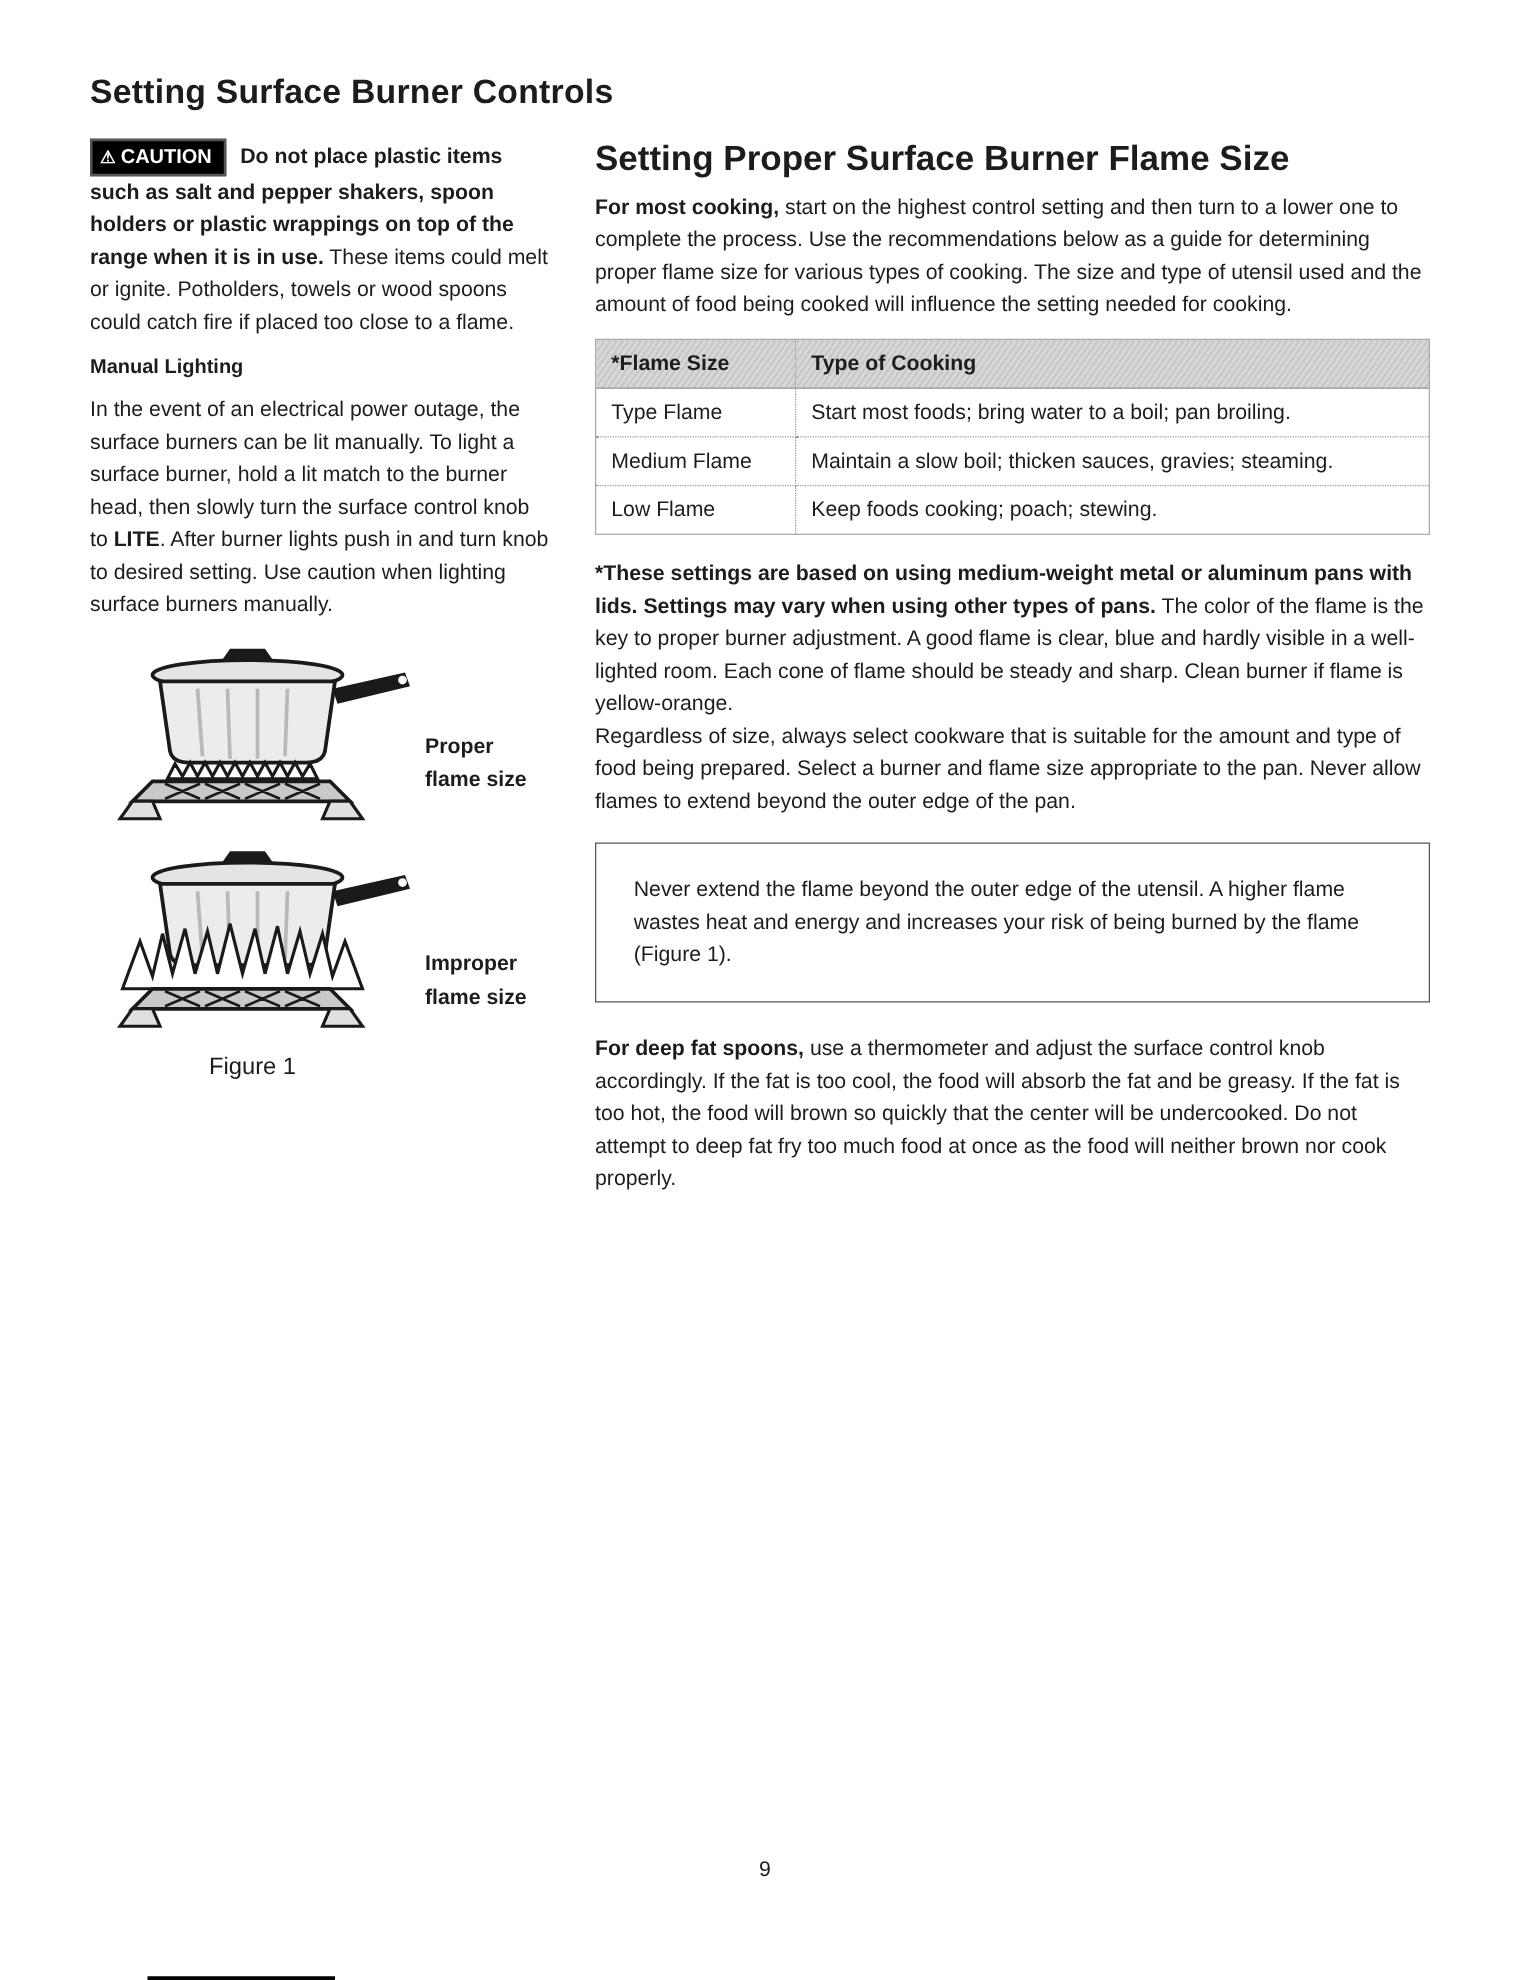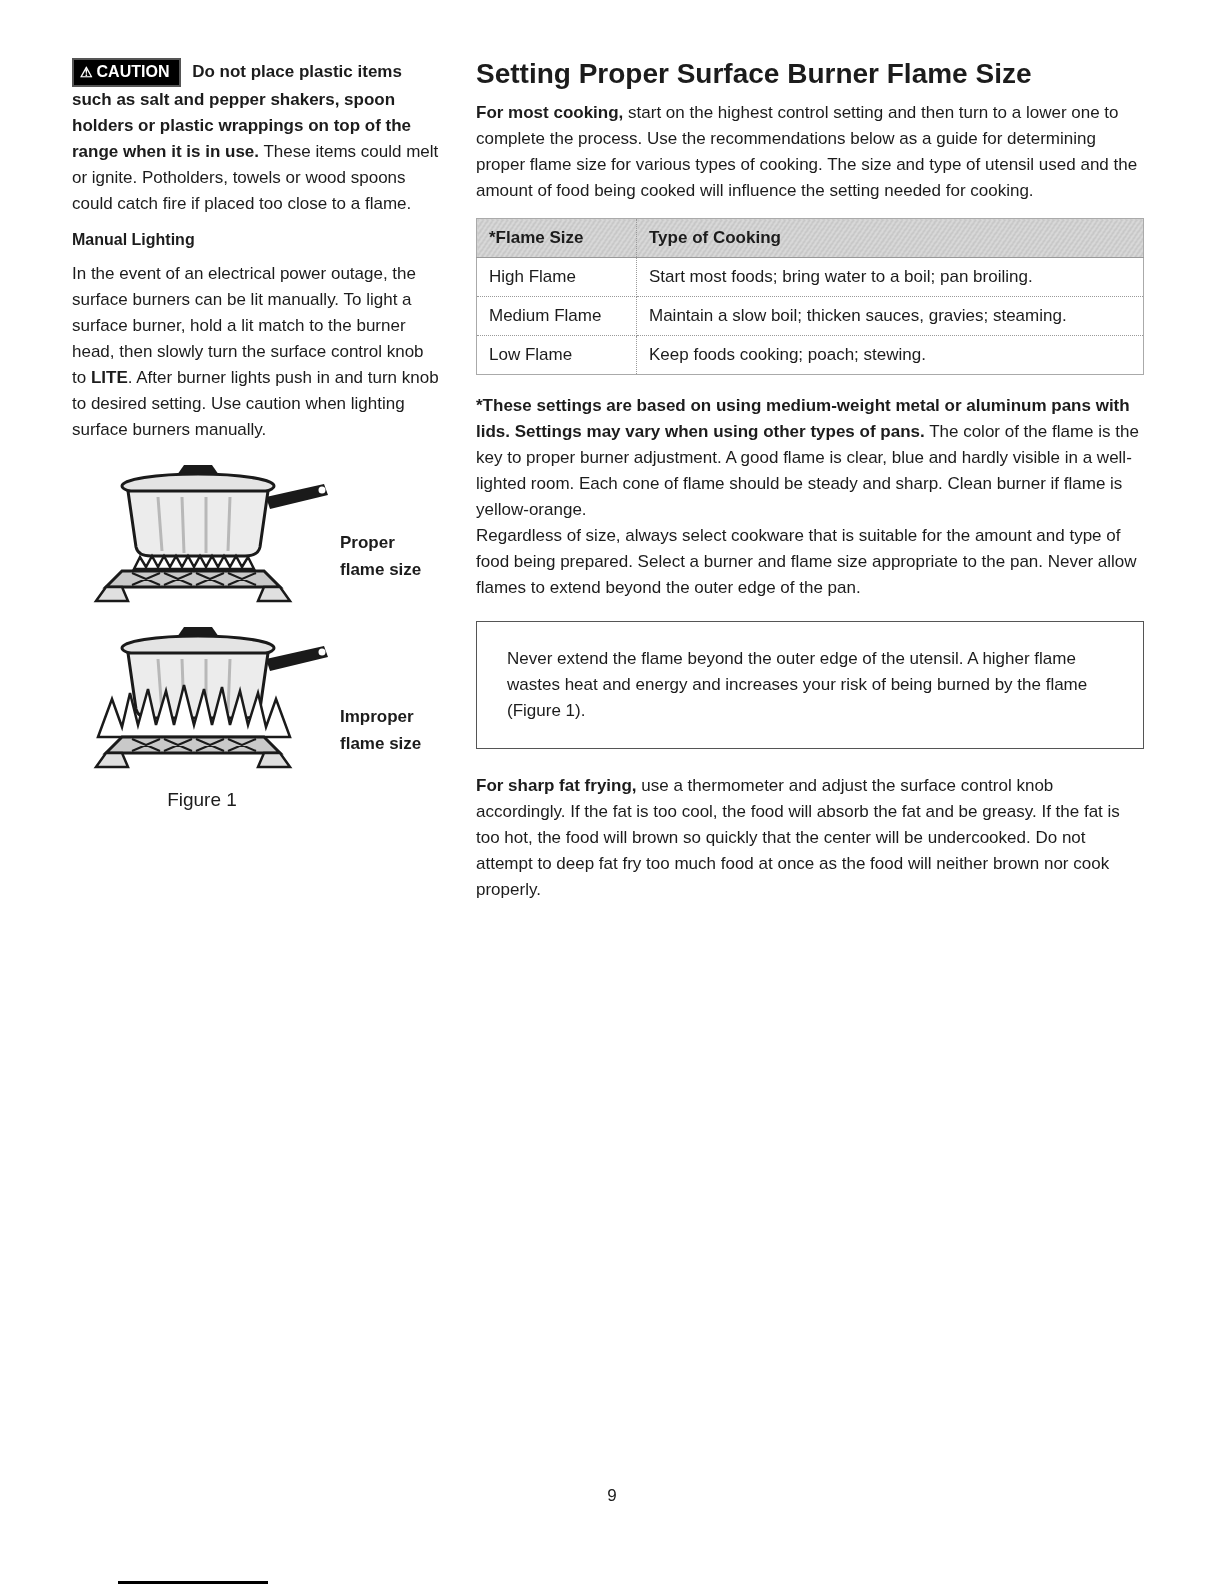--- a/index.html
+++ b/index.html
@@ -94,20 +94,21 @@
   .footer-line {
     position:absolute; bottom:0; left:118px;
     width:150px; height:3px; background:#000;
   }
 </style>
 </head>
 <body>
 
 <div class="page">
 
+  <h1 class="doc-title">Setting Surface Burner Controls</h1>
 
   <div class="columns">
 
     <div class="col-left">
 
       <p>
         <span class="caution-badge"><span class="warn">⚠</span><span>CAUTION</span></span>
         <b>Do not place plastic items such as salt and pepper shakers, spoon holders or plastic wrappings on top of the range when it is in use.</b><span> These items could melt or ignite. Potholders, towels or wood spoons could catch fire if placed too close to a flame.</span>
       </p>
 
@@ -184,21 +185,21 @@
 
       <table class="flame-table">
         <thead>
           <tr>
             <th>*Flame Size</th>
             <th>Type of Cooking</th>
           </tr>
         </thead>
         <tbody>
           <tr>
-            <td>High Flame</td>
+            <td>Type Flame</td>
             <td>Start most foods; bring water to a boil; pan broiling.</td>
           </tr>
           <tr>
             <td>Medium Flame</td>
             <td>Maintain a slow boil; thicken sauces, gravies; steaming.</td>
           </tr>
           <tr>
             <td>Low Flame</td>
             <td>Keep foods cooking; poach; stewing.</td>
           </tr>
@@ -208,21 +209,21 @@
       <p class="no-gap">
         <b>*These settings are based on using medium-weight metal or aluminum pans with lids. Settings may vary when using other types of pans.</b><span> The color of the flame is the key to proper burner adjustment. A good flame is clear, blue and hardly visible in a well-lighted room. Each cone of flame should be steady and sharp. Clean burner if flame is yellow-orange.</span>
       </p>
       <p class="flush">Regardless of size, always select cookware that is suitable for the amount and type of food being prepared. Select a burner and flame size appropriate to the pan. Never allow flames to extend beyond the outer edge of the pan.</p>
 
       <div class="warning-box">
         <p>Never extend the flame beyond the outer edge of the utensil. A higher flame wastes heat and energy and increases your risk of being burned by the flame (Figure 1).</p>
       </div>
 
       <p>
-        <b>For sharp fat frying,</b><span> use a thermometer and adjust the surface control knob accordingly. If the fat is too cool, the food will absorb the fat and be greasy. If the fat is too hot, the food will brown so quickly that the center will be undercooked. Do not attempt to deep fat fry too much food at once as the food will neither brown nor cook properly.</span>
+        <b>For deep fat spoons,</b><span> use a thermometer and adjust the surface control knob accordingly. If the fat is too cool, the food will absorb the fat and be greasy. If the fat is too hot, the food will brown so quickly that the center will be undercooked. Do not attempt to deep fat fry too much food at once as the food will neither brown nor cook properly.</span>
       </p>
 
     </div>
   </div>
 </div>
 
 <div class="page-number">9</div>
 <div class="footer-line"></div>
 
 </body></html>

